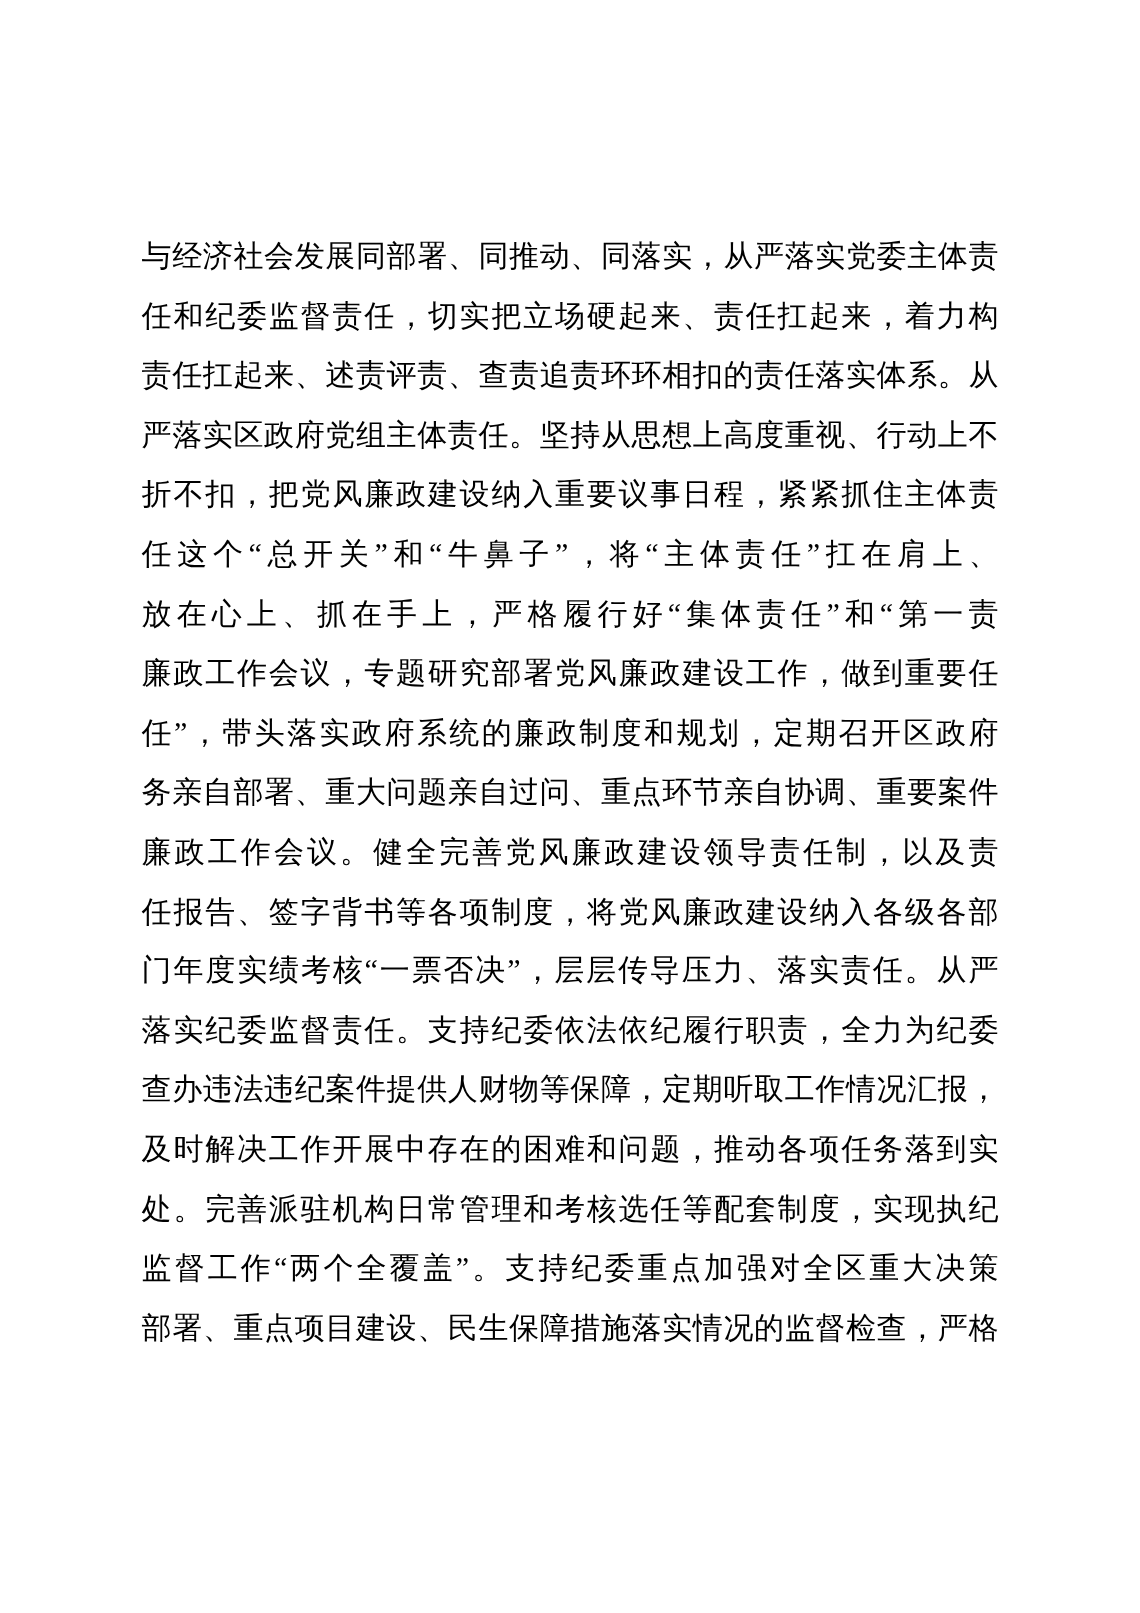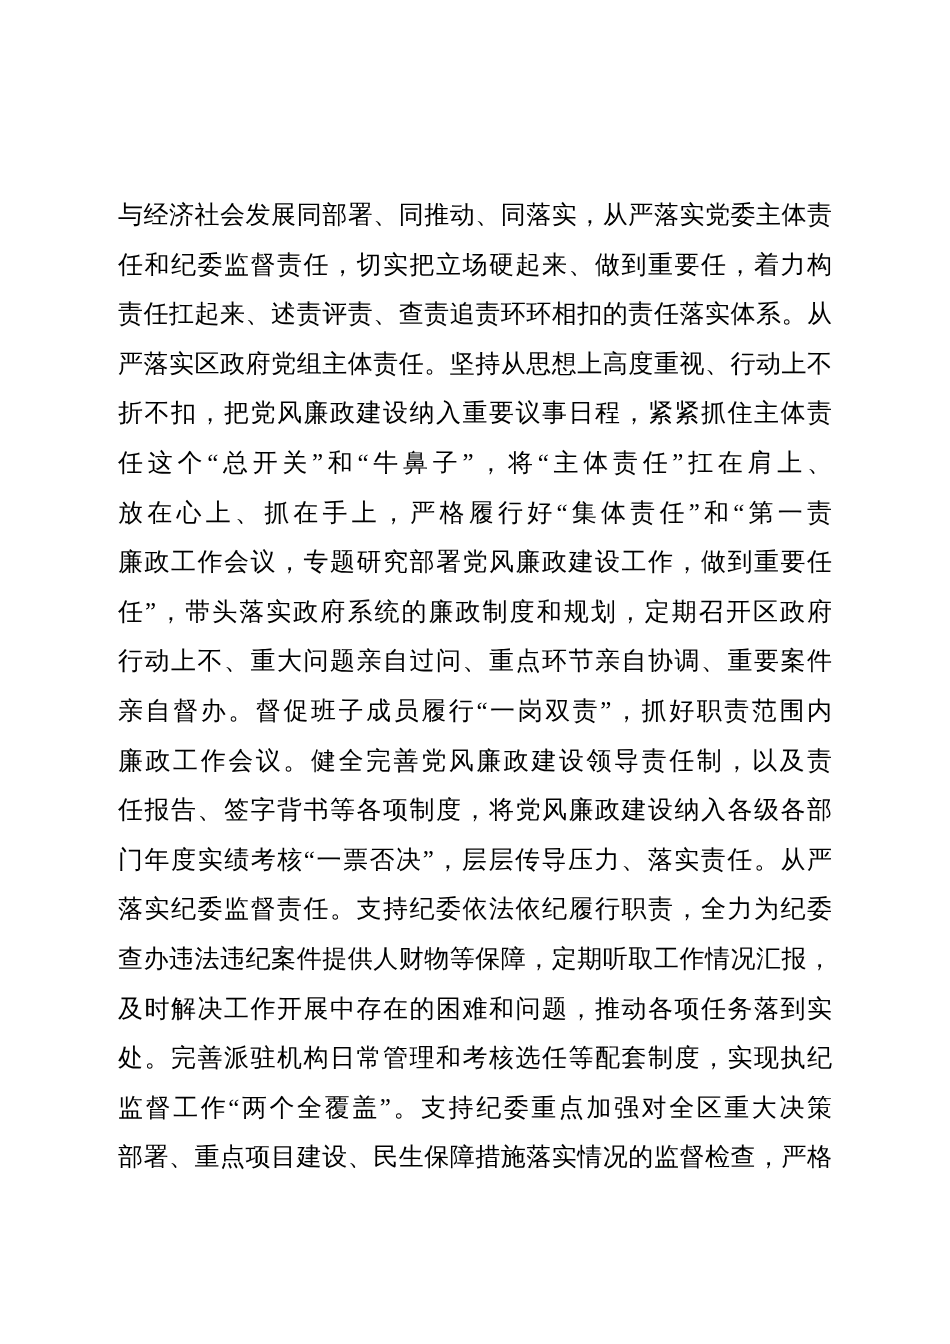--- a/index.html
+++ b/index.html
@@ -32,30 +32,29 @@
     text-justify: inter-character;
     overflow: hidden;
   }
 </style>
 </head>
 <body>
 
 <div class="page">
   <div class="text-block">
       <div class="line">与经济社会发展同部署、同推动、同落实，从严落实党委主体责</div>
-      <div class="line">任和纪委监督责任，切实把立场硬起来、做到重要任，着力构</div>
+      <div class="line">任和纪委监督责任，切实把立场硬起来、责任扛起来，着力构</div>
       <div class="line">责任扛起来、述责评责、查责追责环环相扣的责任落实体系。从</div>
       <div class="line">严落实区政府党组主体责任。坚持从思想上高度重视、行动上不</div>
       <div class="line">折不扣，把党风廉政建设纳入重要议事日程，紧紧抓住主体责</div>
       <div class="line">任这个“总开关”和“牛鼻子”，将“主体责任”扛在肩上、</div>
       <div class="line">放在心上、抓在手上，严格履行好“集体责任”和“第一责</div>
       <div class="line">廉政工作会议，专题研究部署党风廉政建设工作，做到重要任</div>
       <div class="line">任”，带头落实政府系统的廉政制度和规划，定期召开区政府</div>
-      <div class="line">行动上不、重大问题亲自过问、重点环节亲自协调、重要案件</div>
-      <div class="line">亲自督办。督促班子成员履行“一岗双责”，抓好职责范围内</div>
+      <div class="line">务亲自部署、重大问题亲自过问、重点环节亲自协调、重要案件</div>
       <div class="line">廉政工作会议。健全完善党风廉政建设领导责任制，以及责</div>
       <div class="line">任报告、签字背书等各项制度，将党风廉政建设纳入各级各部</div>
       <div class="line">门年度实绩考核“一票否决”，层层传导压力、落实责任。从严</div>
       <div class="line">落实纪委监督责任。支持纪委依法依纪履行职责，全力为纪委</div>
       <div class="line">查办违法违纪案件提供人财物等保障，定期听取工作情况汇报，</div>
       <div class="line">及时解决工作开展中存在的困难和问题，推动各项任务落到实</div>
       <div class="line">处。完善派驻机构日常管理和考核选任等配套制度，实现执纪</div>
       <div class="line">监督工作“两个全覆盖”。支持纪委重点加强对全区重大决策</div>
       <div class="line">部署、重点项目建设、民生保障措施落实情况的监督检查，严格</div>
     </div>

